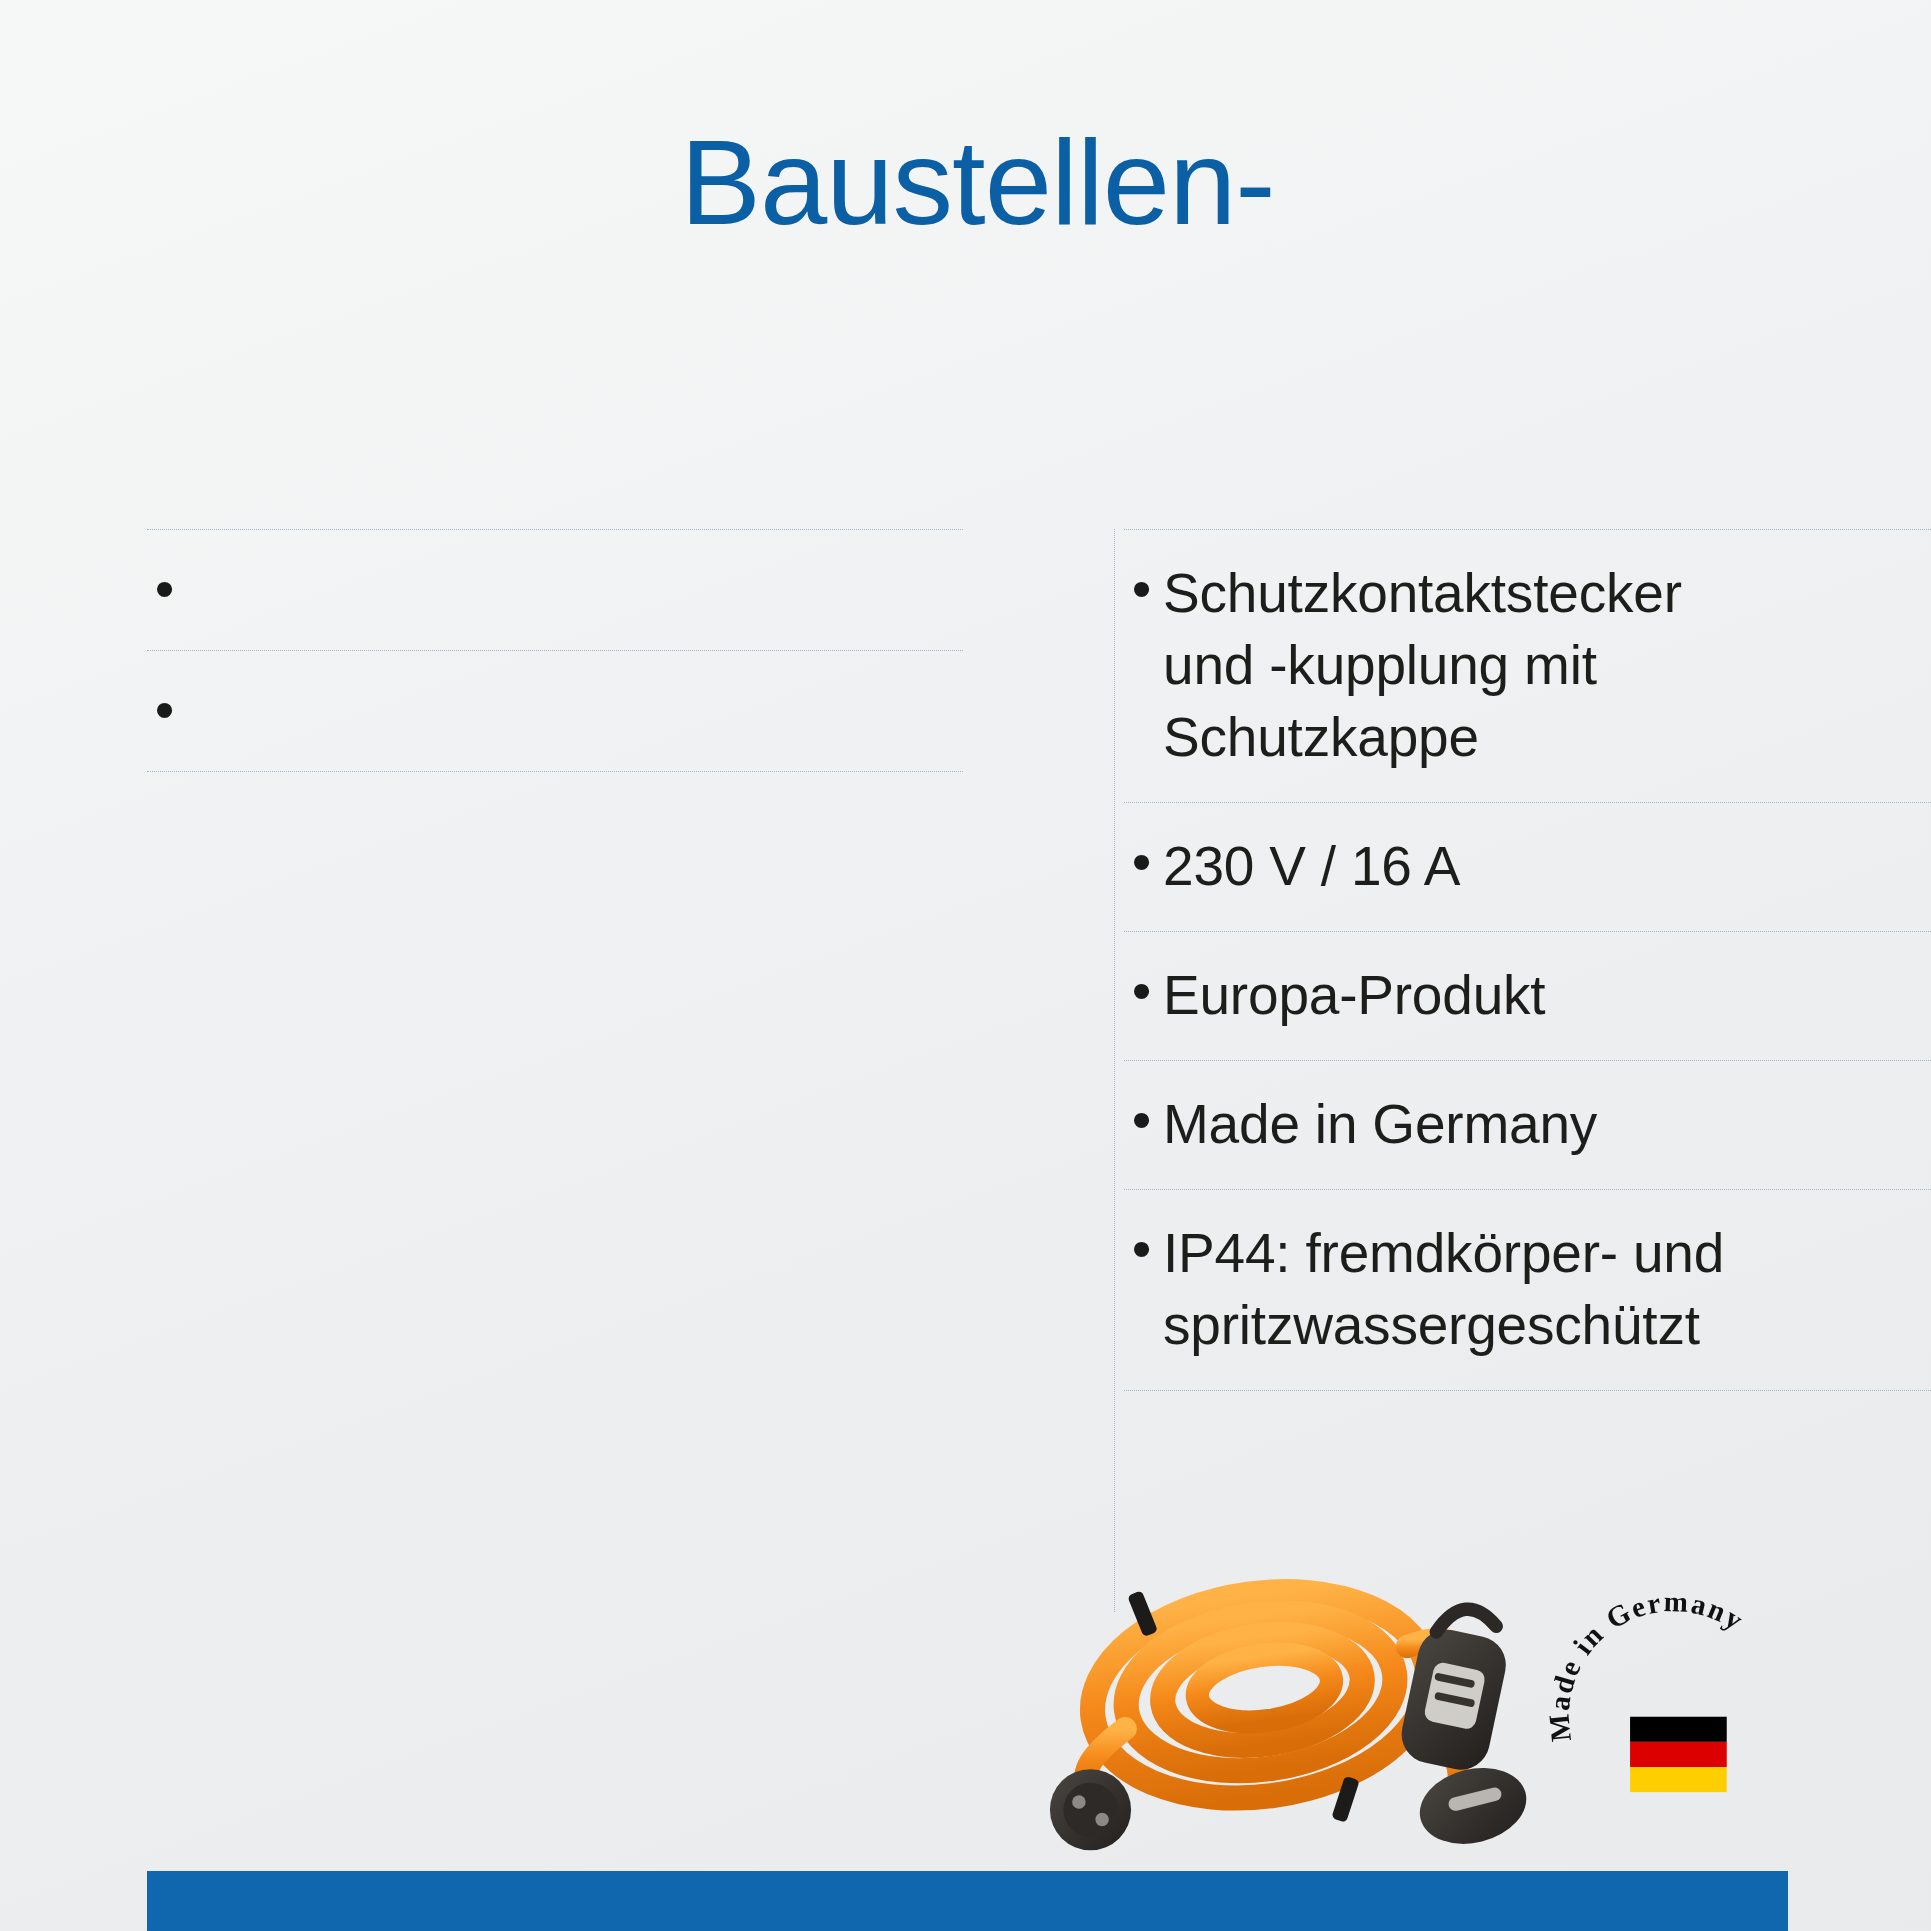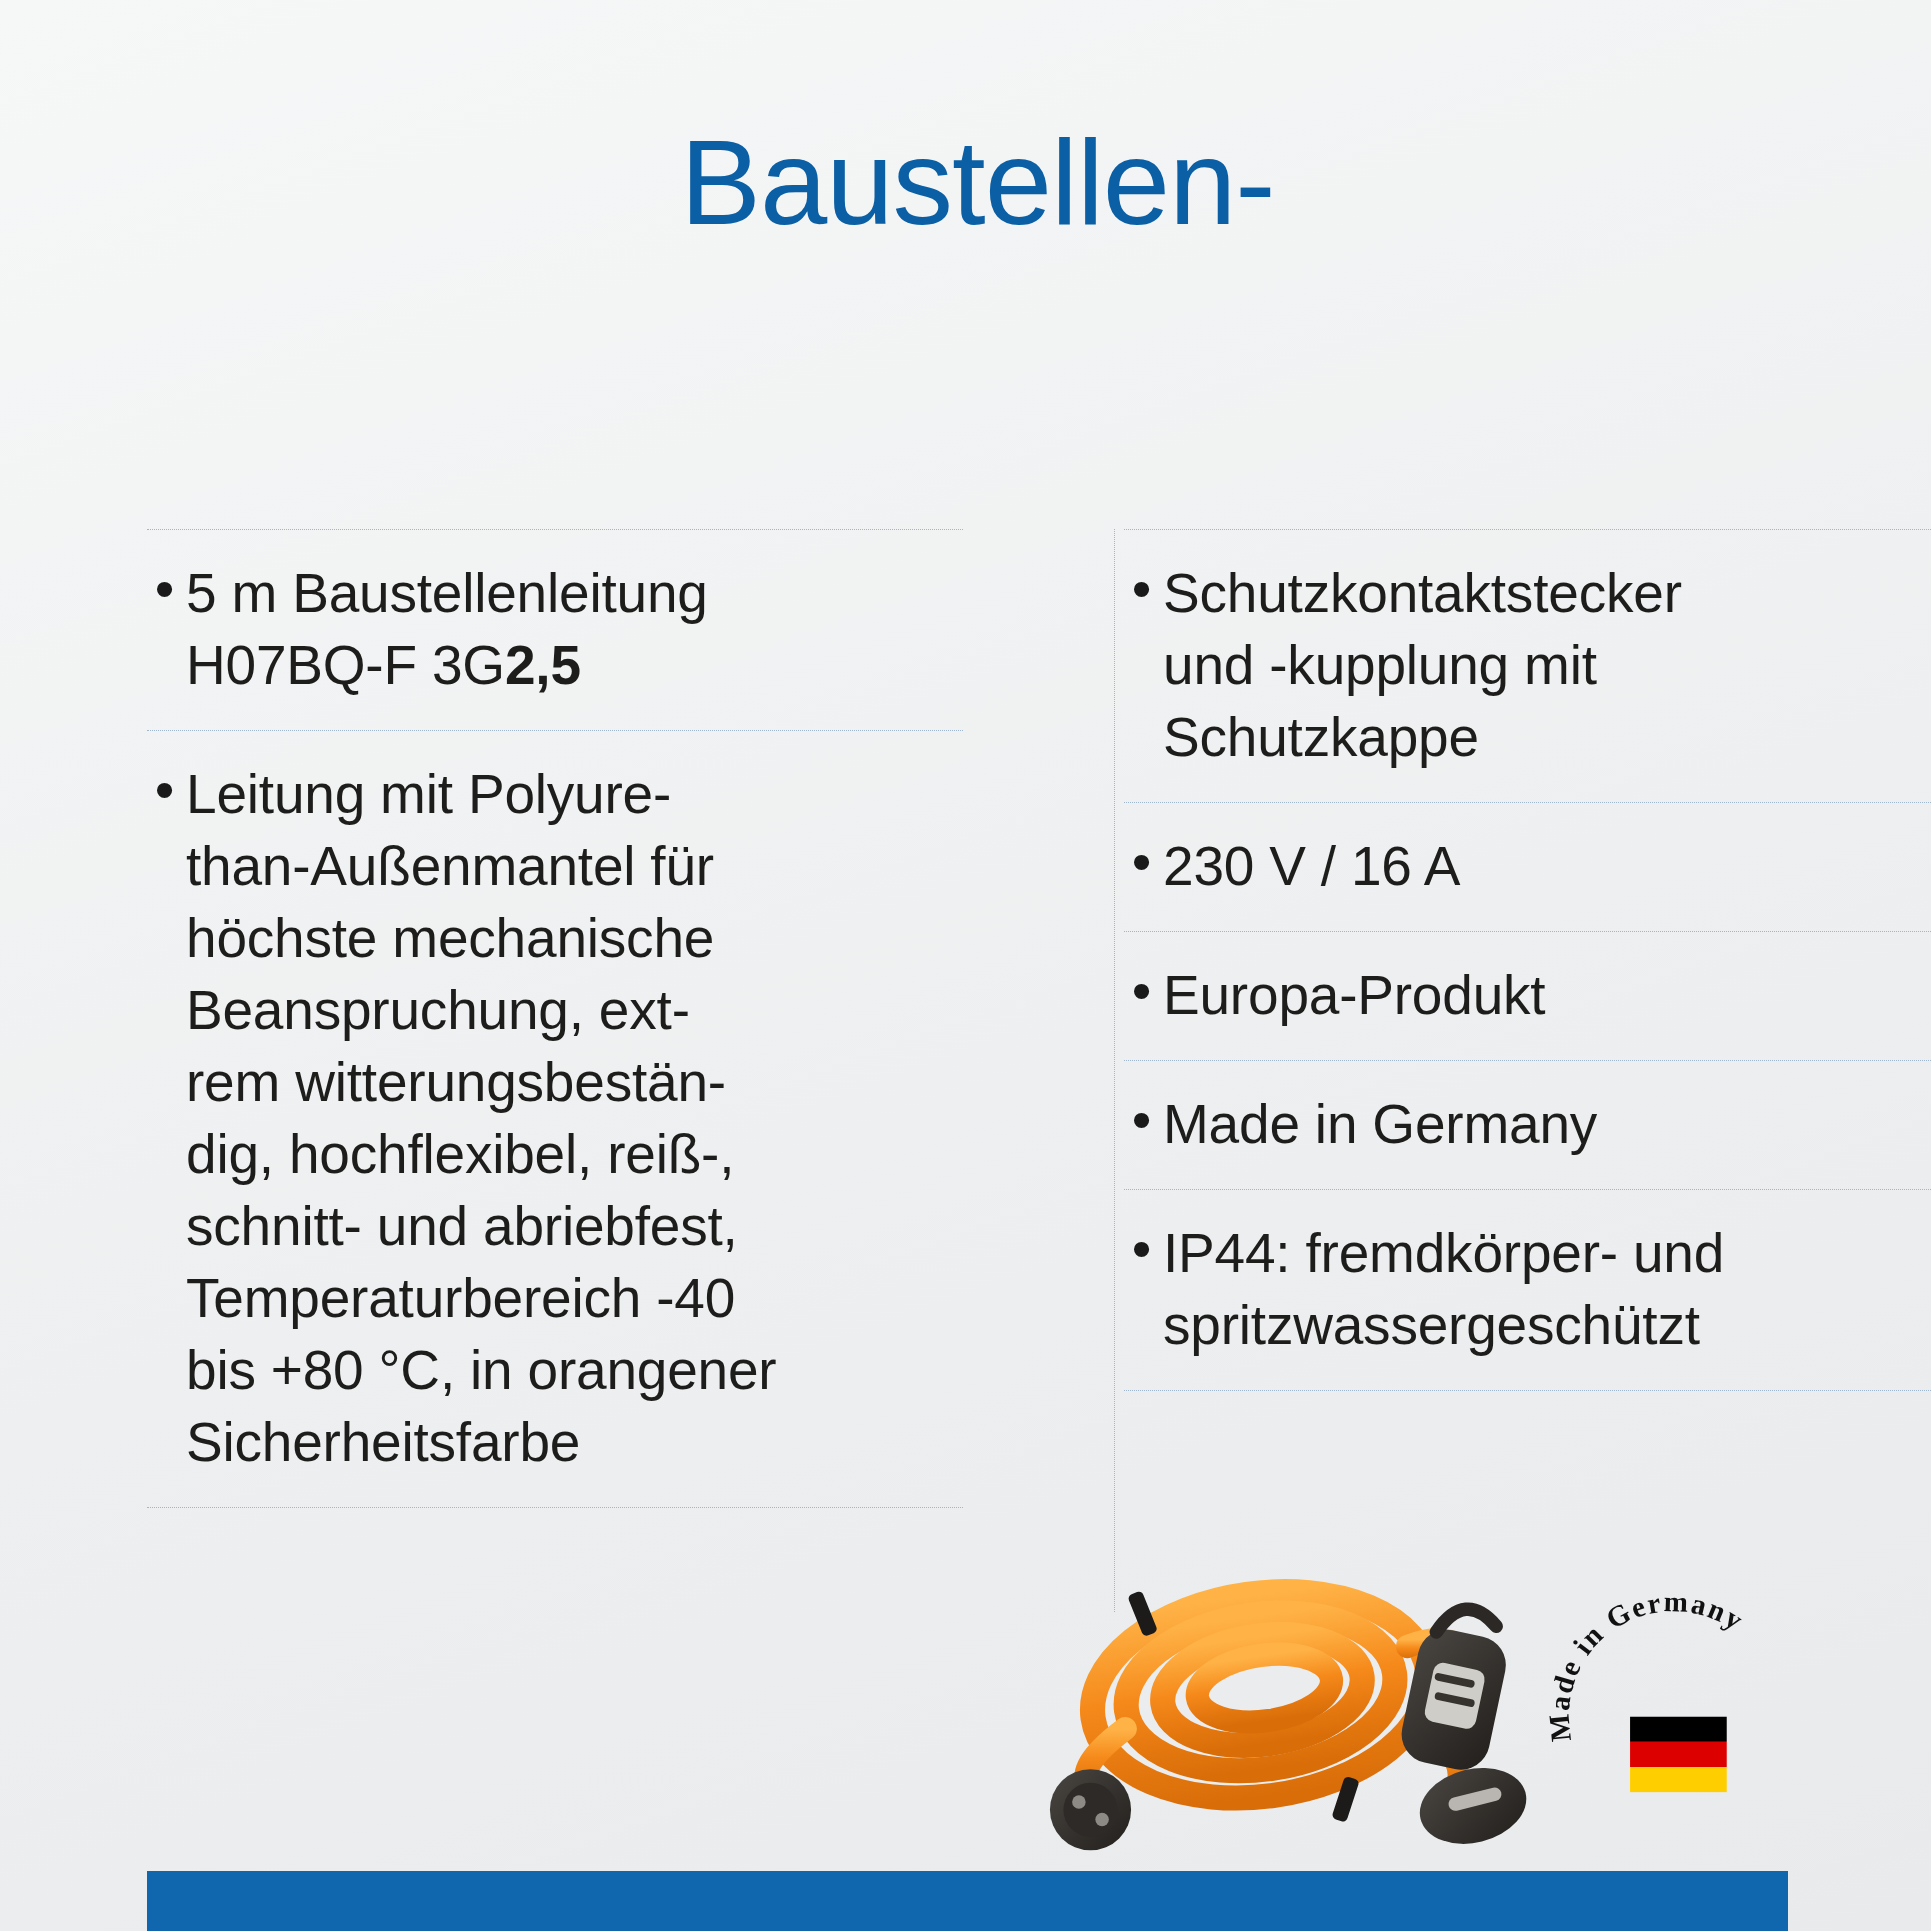--- a/index.html
+++ b/index.html
@@ -127,38 +127,26 @@
 
   <div class="columns">
 
     <div class="vrule"></div>
 
     <div class="col col-left">
       <div class="hrule"></div>
 
       <div class="bullet-row">
         <div class="bullet-dot">•</div>
-        <div class="bullet-text"><span>5 m Baustellenleitung
-H07BQ-F 3G</span><b>2,5</b></div>
-      </div>
-
-      <div class="hrule"></div>
-
-      <div class="bullet-row">
-        <div class="bullet-dot">•</div>
-        <div class="bullet-text">Leitung mit Polyure-
-than-Außenmantel für
-höchste mechanische
-Beanspruchung, ext-
-rem witterungsbestän-
-dig, hochflexibel, reiß-,
-schnitt- und abriebfest,
-Temperaturbereich -40
-bis +80 °C, in orangener
-Sicherheitsfarbe</div>
+      </div>
+
+      <div class="hrule"></div>
+
+      <div class="bullet-row">
+        <div class="bullet-dot">•</div>
       </div>
 
       <div class="hrule"></div>
     </div>
 
     <div class="col col-right">
       <div class="hrule"></div>
 
       <div class="bullet-row">
         <div class="bullet-dot">•</div>

